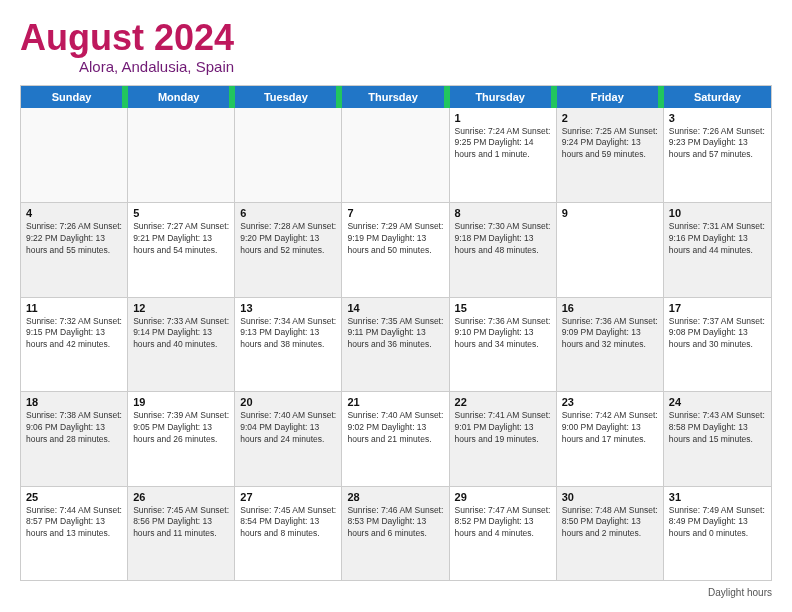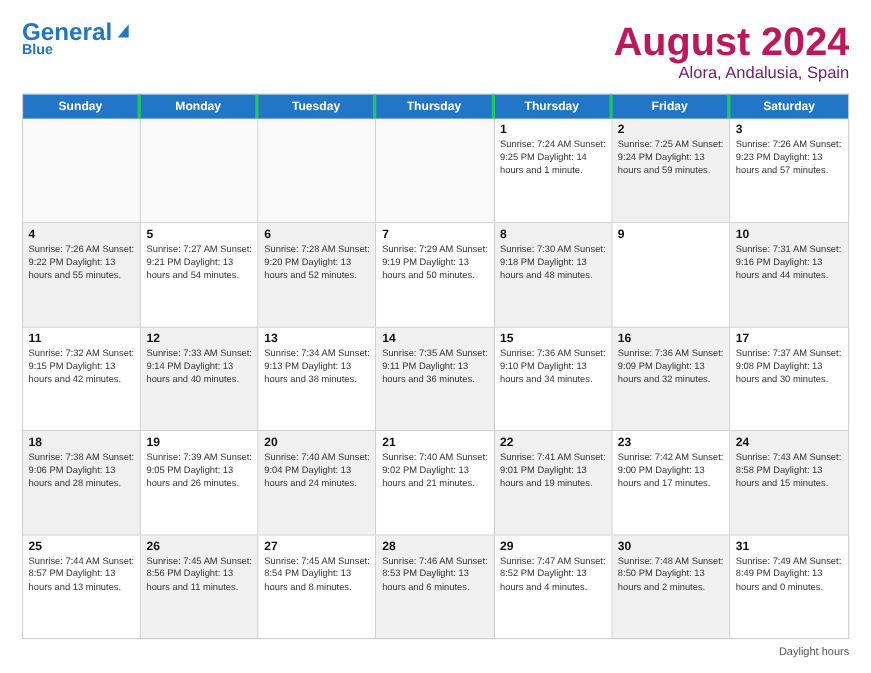--- a/index.html
+++ b/index.html
@@ -66,21 +66,21 @@
       display: grid;
       grid-template-columns: repeat(7, 1fr);
       background: #2176c7;
     }
     .cal-header-cell {
       color: #fff;
       font-size: 11px;
       font-weight: bold;
       text-align: center;
       padding: 5px 2px;
-      border-right: 3px solid #22c55e;
+      border-right: 6px solid #22c55e;
     }
     .cal-header-cell:last-child { border-right: none; }
     .cal-body {
       flex: 1;
       display: grid;
       grid-template-rows: repeat(5, 1fr);
     }
     .cal-row {
       display: grid;
       grid-template-columns: repeat(7, 1fr);
@@ -115,33 +115,20 @@
       font-size: 10px;
       color: #555;
       text-align: right;
     }
   </style>
 </head>
 <body>
 
 <div class="page">
   <div class="header">
-    <div class="logo">
-      <div style="display:flex;align-items:center;">
-        <span class="logo-text">
-          <span>General</span>
-        </span>
-        <svg width="18" height="18" viewBox="0 0 18 18" style="margin-left:1px;margin-top:-4px;">
-          <polygon points="4,16 14,16 14,4" fill="#2176c7"></polygon>
-        </svg>
-      </div>
-      <div style="margin-top:-4px;">
-        <span class="logo-sub">Blue</span>
-      </div>
-    </div>
     <div class="title-block">
       <div class="main-title">August 2024</div>
       <div class="subtitle">Alora, Andalusia, Spain</div>
     </div>
   </div>
 
   <div class="calendar">
     <div class="cal-header">
     <div class="cal-header-cell">Sunday</div>
         <div class="cal-header-cell">Monday</div>

